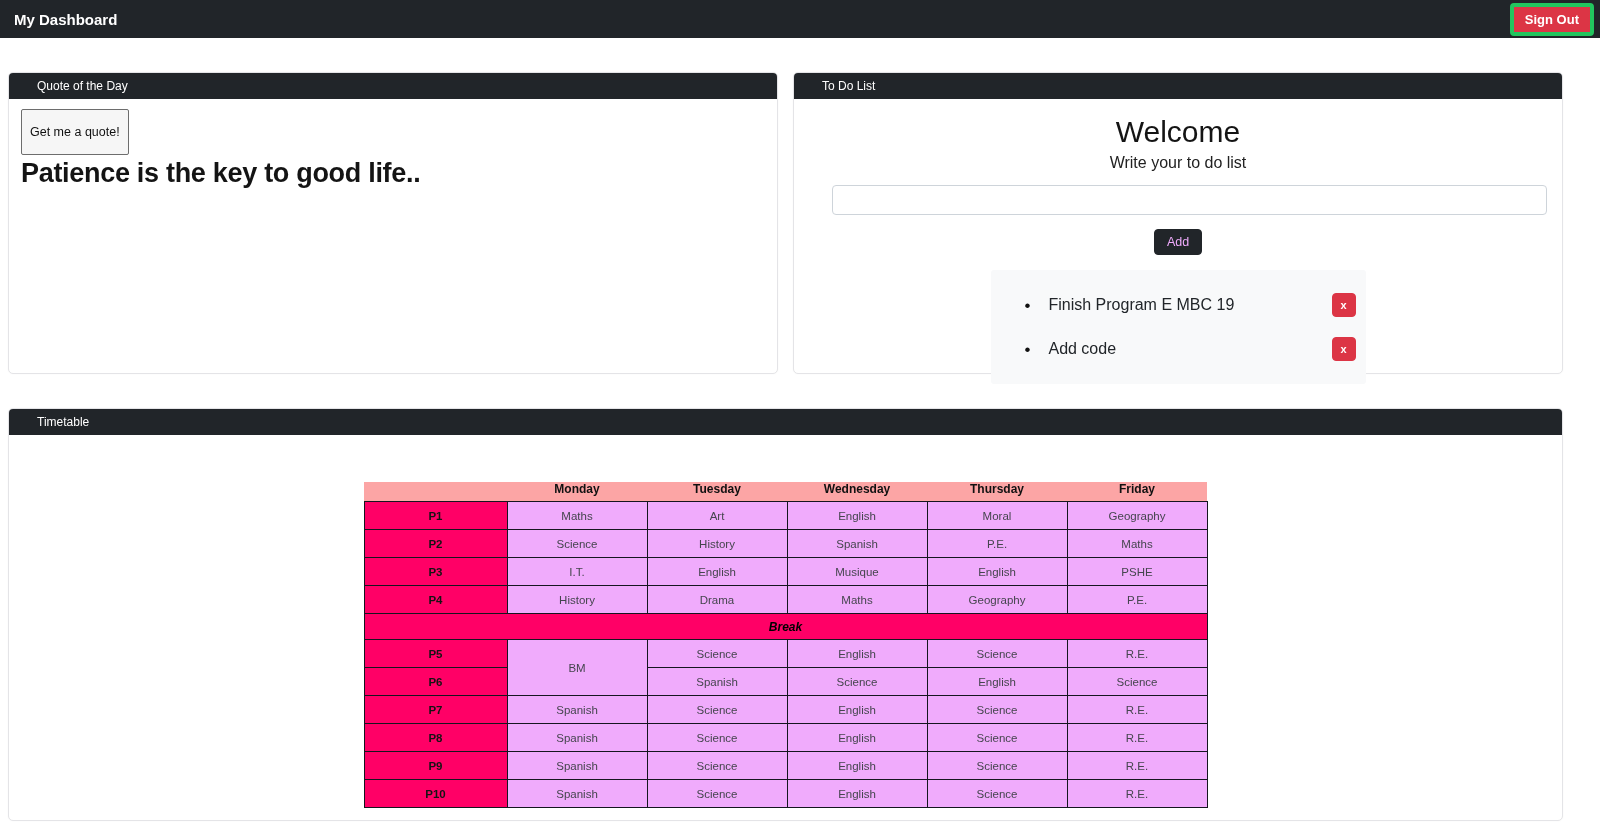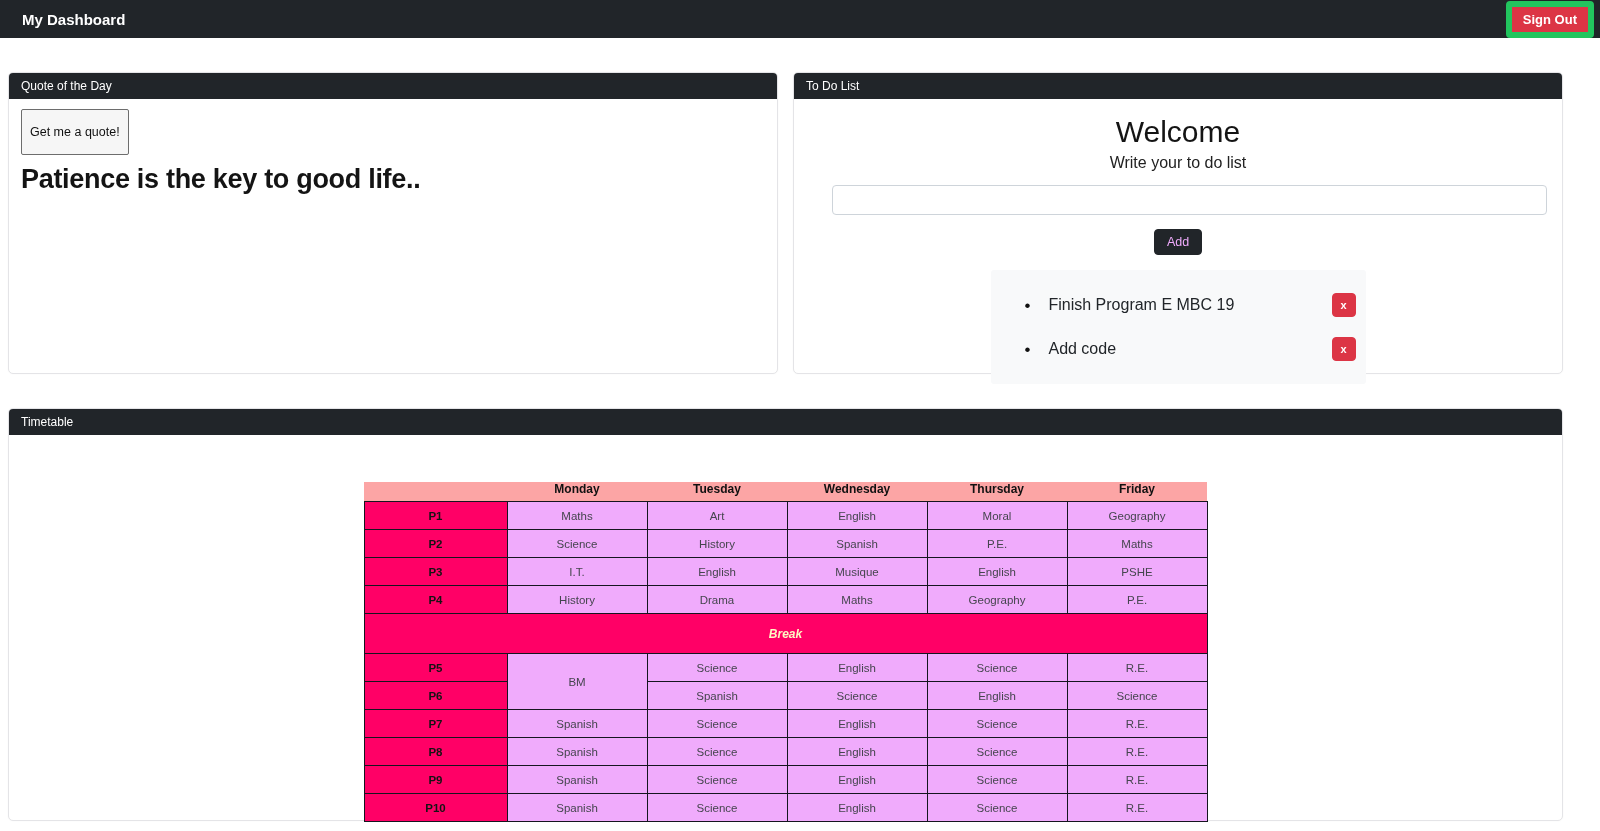--- a/index.html
+++ b/index.html
@@ -7,58 +7,58 @@
   body {
     font-family: "Liberation Sans", sans-serif;
     width: 1600px; height: 831px; overflow: hidden;
     color: #212529;
   }
 
   
   .navbar {
     background: #212529; height: 38px;
     display: flex; align-items: center;
-    padding: 0 6px 0 22px;
+    padding: 0 6px 0 14px;
   }
   .navbar-title { color: #fff; font-weight: 700; font-size: 15px; }
   .signout-btn {
     margin-left: auto;
     background: #dc3545; color: #fff;
-    border: 6px solid #22c55e; border-radius: 4px;
+    border: 4px solid #22c55e; border-radius: 4px;
     font-size: 13px; font-weight: 600; font-family: inherit;
     padding: 5px 11px; cursor: pointer;
   }
 
   
   .container { width: 1555px; margin: 34px 0 0 8px; }
   .row-top { display: flex; gap: 15px; margin-bottom: 34px; }
 
   .card {
     background: #fff;
     border: 1px solid #e4e4e7; border-radius: 5px;
     box-shadow: 0 0 2px rgba(0,0,0,0.04);
   }
   .card-header {
     background: #212529; color: #fff;
-    font-size: 12px; padding: 6px 12px;
+    font-size: 12px; padding: 6px 28px;
     border-radius: 4px 4px 0 0;
   }
 
   
   .quote-card { width: 770px; height: 302px; }
   .quote-body { padding: 10px 12px; }
   .getquote-btn {
     background: #f6f6f6; color: #111;
     border: 1px solid #6d6d6d; border-radius: 2px;
     font-size: 12.5px; font-family: inherit;
     padding: 15px 8px; cursor: pointer;
   }
   .quote-text {
     font-size: 27px; font-weight: 600; color: #141414;
-    margin-top: 9px; letter-spacing: -0.3px;
+    margin-top: 3px; letter-spacing: -0.3px;
   }
   .quote-author { font-size: 12px; color: #4a4a4a; margin-top: 9px; }
 
   
   .todo-card { width: 770px; height: 302px; }
   .todo-body { padding: 8px 0 0; text-align: center; }
   .welcome-title { font-size: 30px; font-weight: 500; margin: 8px 0 5px; color: #141414; }
   .todo-subtitle { font-size: 16px; color: #222; margin: 0 0 13px; }
   .todo-input {
     display: block; width: 715px; height: 30px;
@@ -102,23 +102,23 @@
     border: 1px solid #15151f;
     height: 28px; text-align: center; vertical-align: middle;
     font-size: 11.5px;
   }
   td.period-cell {
     background: #ff0066; color: #141414;
     font-weight: 700; width: 143px;
   }
   td.subject-cell { background: #f0abfc; color: #45454e; width: 140px; }
   tr.break-row td {
-    background: #ff0066; color: #fef9c3;
+    background: #ff0066; color: #000000;
     font-weight: 700; font-style: italic; font-size: 12px;
-    height: 40px;
+    height: 26px;
   }
 </style>
 </head>
 <body>
 
 <nav class="navbar">
   <span class="navbar-title">My Dashboard</span>
   <button class="signout-btn">Sign Out</button>
 </nav>
 

